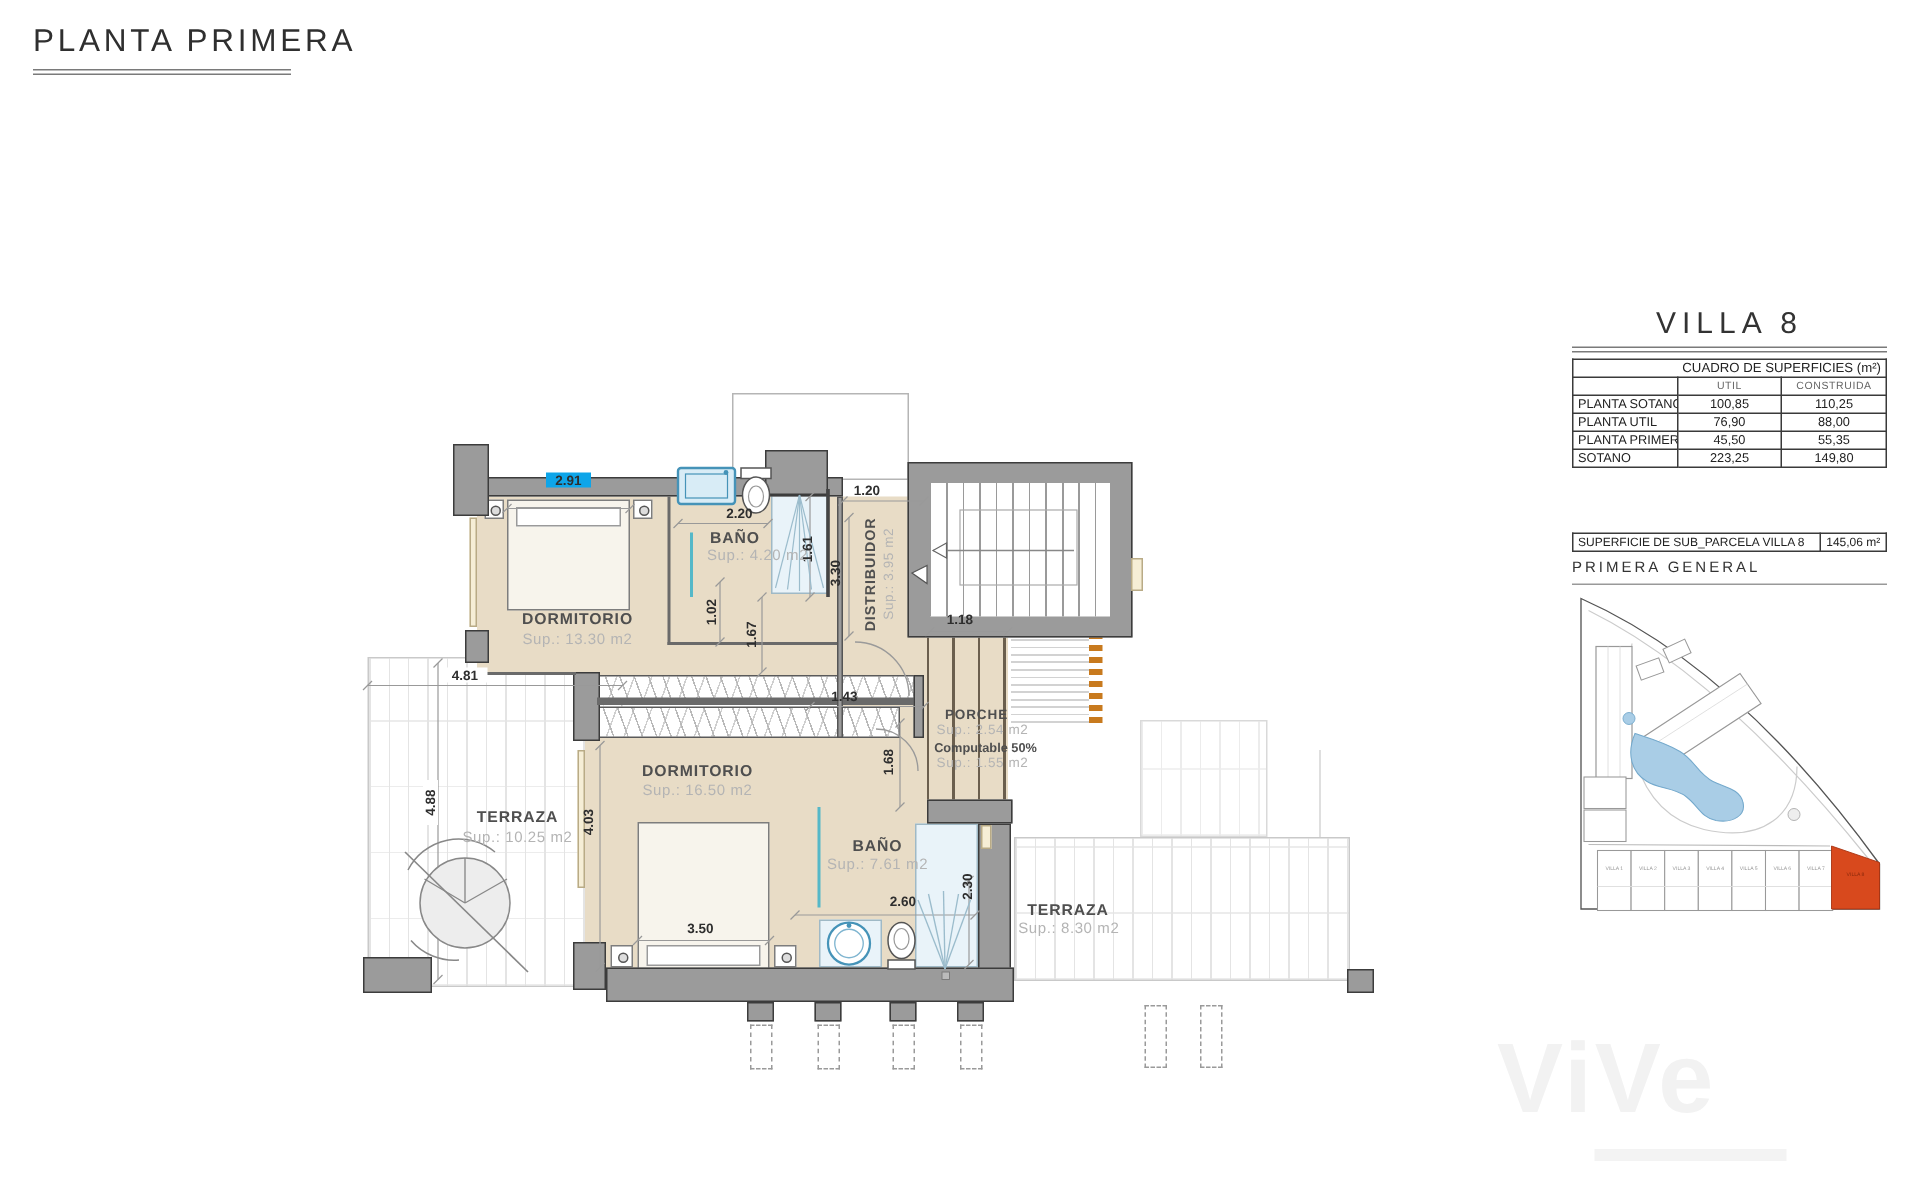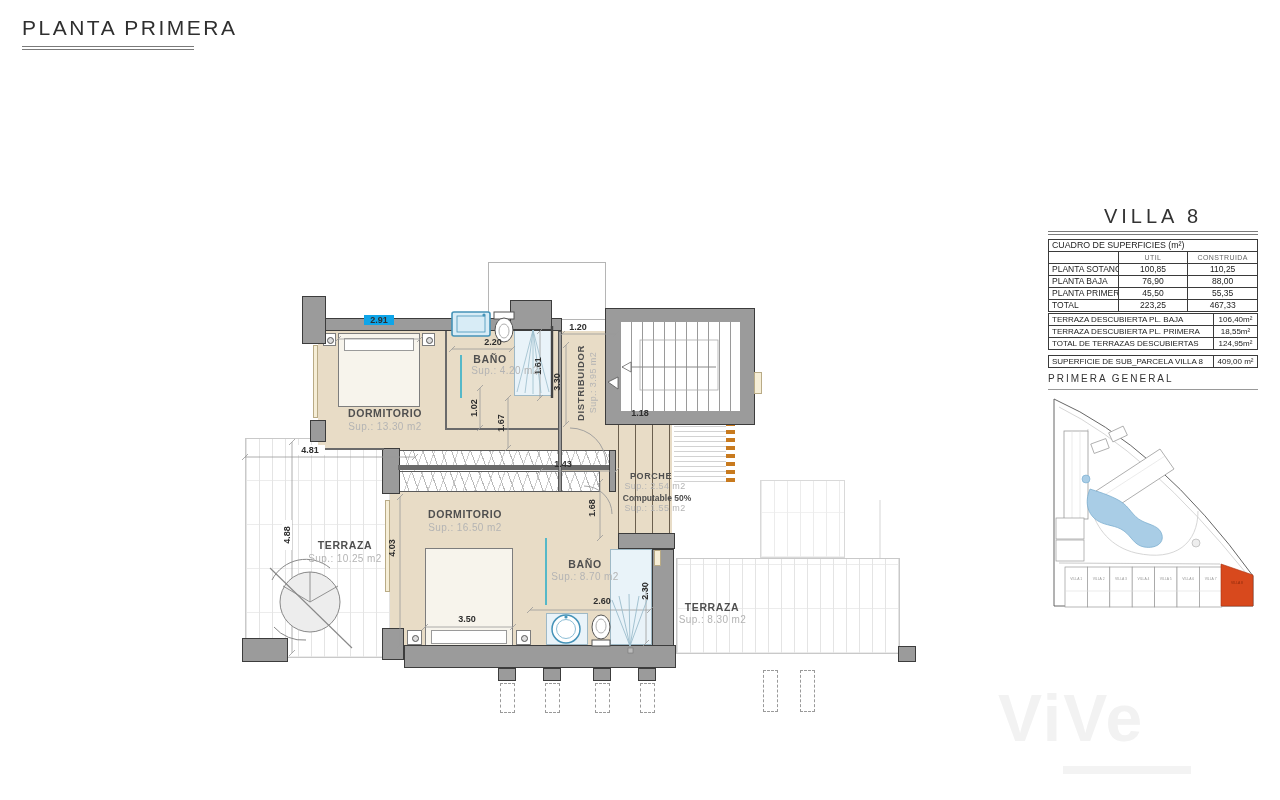--- a/index.html
+++ b/index.html
@@ -39,21 +39,21 @@
   .sup{position:absolute;text-align:center;font-size:10px;color:#b4b4b4;letter-spacing:.4px;z-index:6;line-height:11px;}
   .roomv{transform:rotate(-90deg);transform-origin:center;}
   .small{font-size:9px;}
   
   #main-title{position:absolute;left:22px;top:16px;font-size:21px;letter-spacing:2.5px;color:#2f2f2f;z-index:6;}
   .rule{position:absolute;background:#7a7a7a;height:1px;z-index:6;}
   #villa-title{position:absolute;left:1048px;top:205px;width:210px;text-align:center;font-size:20px;letter-spacing:4px;color:#333;z-index:6;}
   table.sheet{border-collapse:collapse;width:100%;table-layout:fixed;}
   table.sheet td,table.sheet th{border:1px solid #3a3a3a;padding:0 3px;font-size:8.5px;line-height:11px;
         font-family:"Liberation Sans",sans-serif;color:#222;overflow:hidden;white-space:nowrap;}
-  table.sheet .hd{text-align:left;font-size:8.8px;}
+  table.sheet .hd{text-align:right;font-size:8.8px;}
   table.sheet .sub{text-align:center;font-size:7px;color:#666;letter-spacing:.4px;}
   table.sheet .num{text-align:center;}
   .tblwrap{position:absolute;left:1048px;width:210px;z-index:6;background:#fff;}
   #siteplan-title{position:absolute;left:1048px;top:373px;font-size:10px;letter-spacing:2px;color:#333;z-index:6;}
   #watermark{position:absolute;left:998px;top:680px;font-size:66px;font-weight:bold;color:#f2f2f2;letter-spacing:2px;z-index:0;}
   #watermark-sub{position:absolute;left:1063px;top:766px;width:128px;height:8px;background:#f3f3f3;z-index:0;}
   svg{display:block;}
   #plan-svg{position:absolute;left:0;top:0;z-index:5;pointer-events:none;}
 </style>
 </head>
@@ -259,21 +259,21 @@
 
   <div class="room" style="left:325px;top:407px;width:120px;">DORMITORIO</div>
   <div class="sup" style="left:325px;top:421px;width:120px;">Sup.: 13.30  m2</div>
   <div class="room" style="left:450px;top:353px;width:80px;">BAÑO</div>
   <div class="sup" style="left:460px;top:365px;width:90px;">Sup.: 4.20    m2</div>
   <div class="room roomv" style="left:531px;top:377px;width:100px;font-size:9.5px;">DISTRIBUIDOR</div>
   <div class="sup roomv" style="left:543px;top:377px;width:100px;font-size:9px;">Sup.: 3.95  m2</div>
   <div class="room" style="left:405px;top:508px;width:120px;">DORMITORIO</div>
   <div class="sup" style="left:405px;top:522px;width:120px;">Sup.: 16.50  m2</div>
   <div class="room" style="left:545px;top:558px;width:80px;">BAÑO</div>
-  <div class="sup" style="left:535px;top:571px;width:100px;">Sup.: 8.70   m2</div>
+  <div class="sup" style="left:535px;top:571px;width:100px;">Sup.: 7.61   m2</div>
   <div class="room" style="left:305px;top:539px;width:80px;">TERRAZA</div>
   <div class="sup" style="left:300px;top:553px;width:90px;">Sup.: 10.25  m2</div>
   <div class="room" style="left:672px;top:601px;width:80px;">TERRAZA</div>
   <div class="sup" style="left:665px;top:614px;width:95px;">Sup.:  8.30    m2</div>
   <div class="room small" style="left:616px;top:470px;width:70px;">PORCHE</div>
   <div class="sup small" style="left:617px;top:481px;width:76px;font-size:9px;">Sup.: 2.54    m2</div>
   <div class="room small" style="left:614px;top:492px;width:86px;font-size:8.5px;letter-spacing:0;">Computable 50%</div>
   <div class="sup small" style="left:617px;top:503px;width:76px;font-size:9px;">Sup.: 1.55    m2</div>
 
   <div id="villa-title">VILLA 8</div>
@@ -290,63 +290,45 @@
         <td style="width:94px;"></td>
         <td class="sub" style="width:52px;">UTIL</td>
         <td class="sub">CONSTRUIDA</td>
       </tr>
       <tr>
         <td>PLANTA SOTANO</td>
         <td class="num">100,85</td>
         <td class="num">110,25</td>
       </tr>
       <tr>
-        <td>PLANTA BAJA</td>
+        <td>PLANTA UTIL</td>
         <td class="num">76,90</td>
         <td class="num">88,00</td>
       </tr>
       <tr>
         <td>PLANTA PRIMERA</td>
         <td class="num">45,50</td>
         <td class="num">55,35</td>
       </tr>
       <tr>
-        <td>TOTAL</td>
+        <td>SOTANO</td>
         <td class="num">223,25</td>
-        <td class="num">467,33</td>
+        <td class="num">149,80</td>
       </tr>
     </tbody>
       </table>
   </div>
 
-  <div class="tblwrap" style="top:313px;">
-    <table class="sheet">
-      <tbody>
-          <tr>
-        <td style="width:158px;font-size:8px;">TERRAZA DESCUBIERTA PL. BAJA</td>
-        <td class="num" style="font-size:8px;">106,40m²</td>
-      </tr>
-      <tr>
-        <td style="font-size:8px;">TERRAZA DESCUBIERTA PL. PRIMERA</td>
-        <td class="num" style="font-size:8px;">18,55m²</td>
-      </tr>
-      <tr>
-        <td style="font-size:8px;">TOTAL DE TERRAZAS DESCUBIERTAS</td>
-        <td class="num" style="font-size:8px;">124,95m²</td>
-      </tr>
-    </tbody>
-      </table>
-  </div>
 
   <div class="tblwrap" style="top:355px;">
     <table class="sheet">
       <tbody>
           <tr>
         <td style="width:158px;font-size:8px;">SUPERFICIE DE SUB_PARCELA VILLA 8</td>
-        <td class="num" style="font-size:8px;">409,00 m²</td>
+        <td class="num" style="font-size:8px;">145,06 m²</td>
       </tr>
     </tbody>
       </table>
   </div>
 
   <div id="siteplan-title">PRIMERA GENERAL</div>
   <div class="rule" style="left:1048px;top:389px;width:210px;background:#999;"></div>
 
   <svg class="abs" style="left:1048px;top:393px;z-index:6;" width="210" height="226" viewBox="0 0 210 226">
     <path d="M6,6 L6,213 L205,213 L205,183 Q110,52 6,6 Z" fill="none" stroke="#555" stroke-width="0.9"></path>

